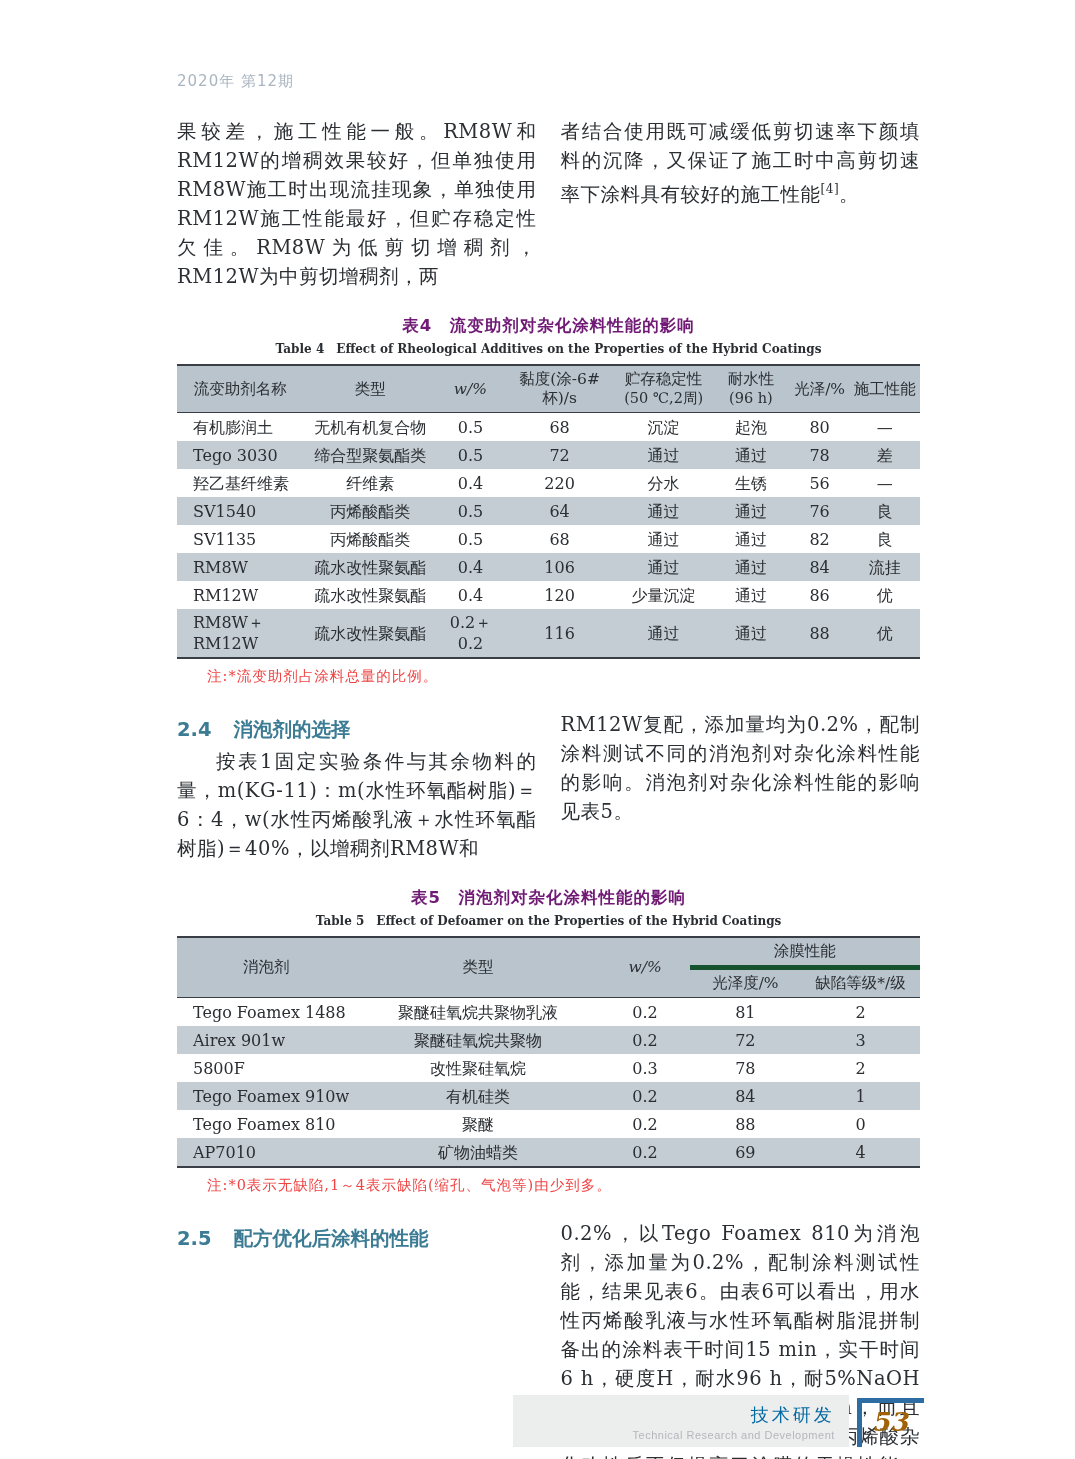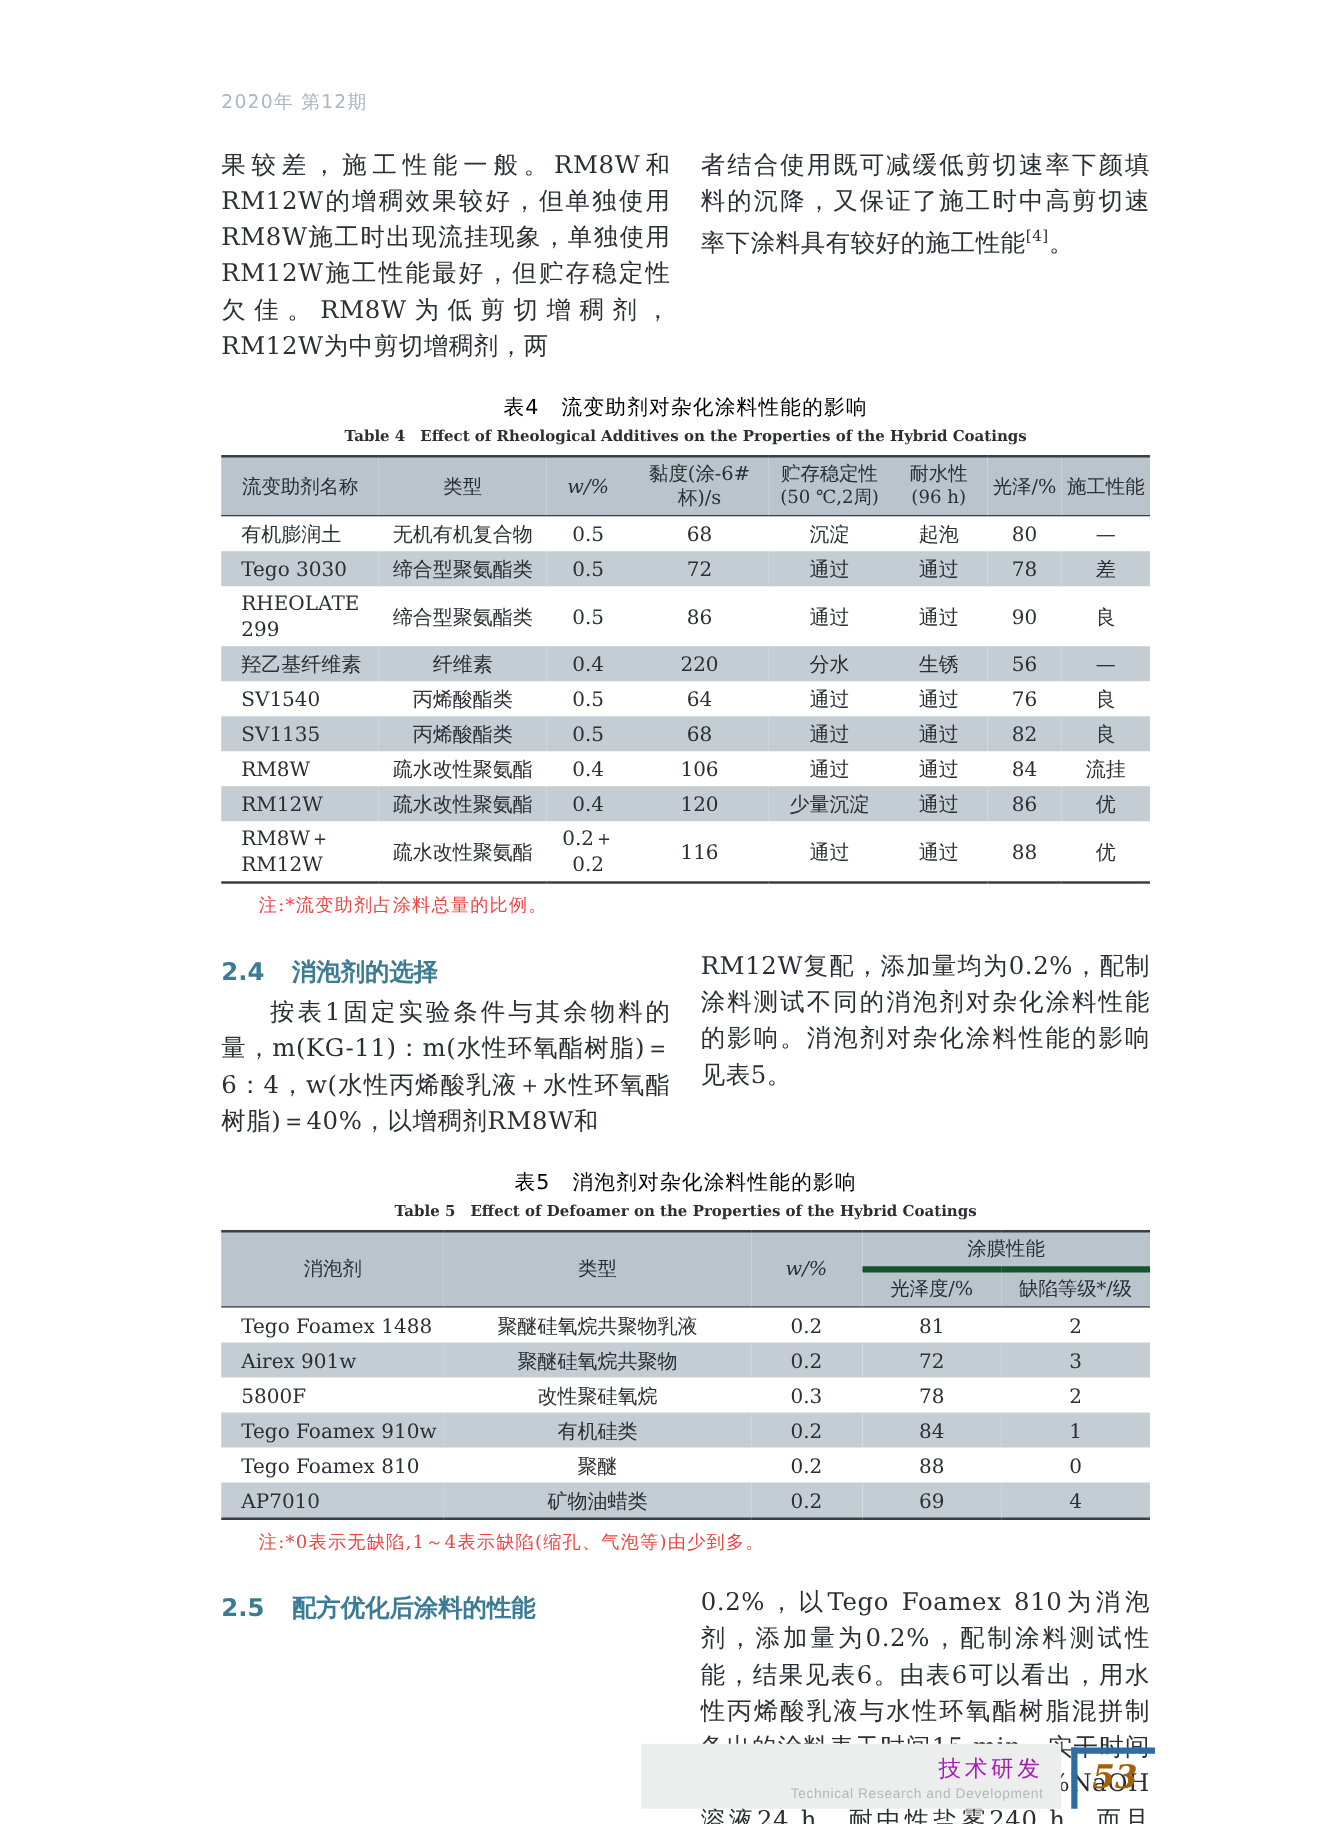--- a/index.html
+++ b/index.html
@@ -36,23 +36,23 @@
   
   .sec{
     margin:6px 0 4px 0;
     font-family:"DejaVu Sans","Liberation Sans",sans-serif;
     font-size:19.5px;font-weight:bold;color:#3c7b94;
   }
   .sec .sec-no{margin-right:22px;}
   
   .table-block{margin-top:24px;}
   .tbl-title-zh{
-    text-align:center;font-size:16.5px;font-weight:normal;
+    text-align:center;font-size:16.5px;font-weight:bold;
     font-family:"DejaVu Sans","Liberation Sans",sans-serif;
-    color:#000000;margin-bottom:4px;letter-spacing:1px;
+    color:#701a75;margin-bottom:4px;letter-spacing:1px;
   }
   .tbl-title-en{
     text-align:center;font-size:12px;font-weight:bold;
     font-family:"DejaVu Serif","Liberation Serif",serif;
     margin-bottom:6px;
   }
   table.data{
     width:100%;border-collapse:collapse;table-layout:fixed;
     border-top:2px solid #3a3f45;border-bottom:2px solid #3a3f45;
     font-size:16px;
@@ -86,21 +86,21 @@
     position:absolute;right:74px;bottom:28px;
     display:flex;align-items:flex-end;
   }
   .footer-band{
     background:#eceded;
     padding:8px 14px 6px 120px;
     text-align:right;
   }
   .f-zh{
     font-family:"DejaVu Sans","Liberation Sans",sans-serif;
-    font-size:18px;color:#a21caf;letter-spacing:3px;
+    font-size:18px;color:#0369a1;letter-spacing:3px;
   }
   .f-en{
     font-family:Liberation Sans, sans-serif;
     font-size:11px;color:#b3b8bd;letter-spacing:0.5px;margin-top:2px;
   }
   .page-num-box{
     margin-left:8px;
     border-top:5px solid #2e6da4;border-left:5px solid #2e6da4;
     padding:4px 14px 10px 12px;
   }
@@ -176,30 +176,20 @@
             <td>Tego 3030</td>
             <td>缔合型聚氨酯类</td>
             <td>0.5</td>
             <td>72</td>
             <td>通过</td>
             <td>通过</td>
             <td>78</td>
             <td>差</td>
           </tr>
           <tr>
-            <td>RHEOLATE 299</td>
-            <td>缔合型聚氨酯类</td>
-            <td>0.5</td>
-            <td>86</td>
-            <td>通过</td>
-            <td>通过</td>
-            <td>90</td>
-            <td>良</td>
-          </tr>
-          <tr>
             <td>羟乙基纤维素</td>
             <td>纤维素</td>
             <td>0.4</td>
             <td>220</td>
             <td>分水</td>
             <td>生锈</td>
             <td>56</td>
             <td>—</td>
           </tr>
           <tr>

